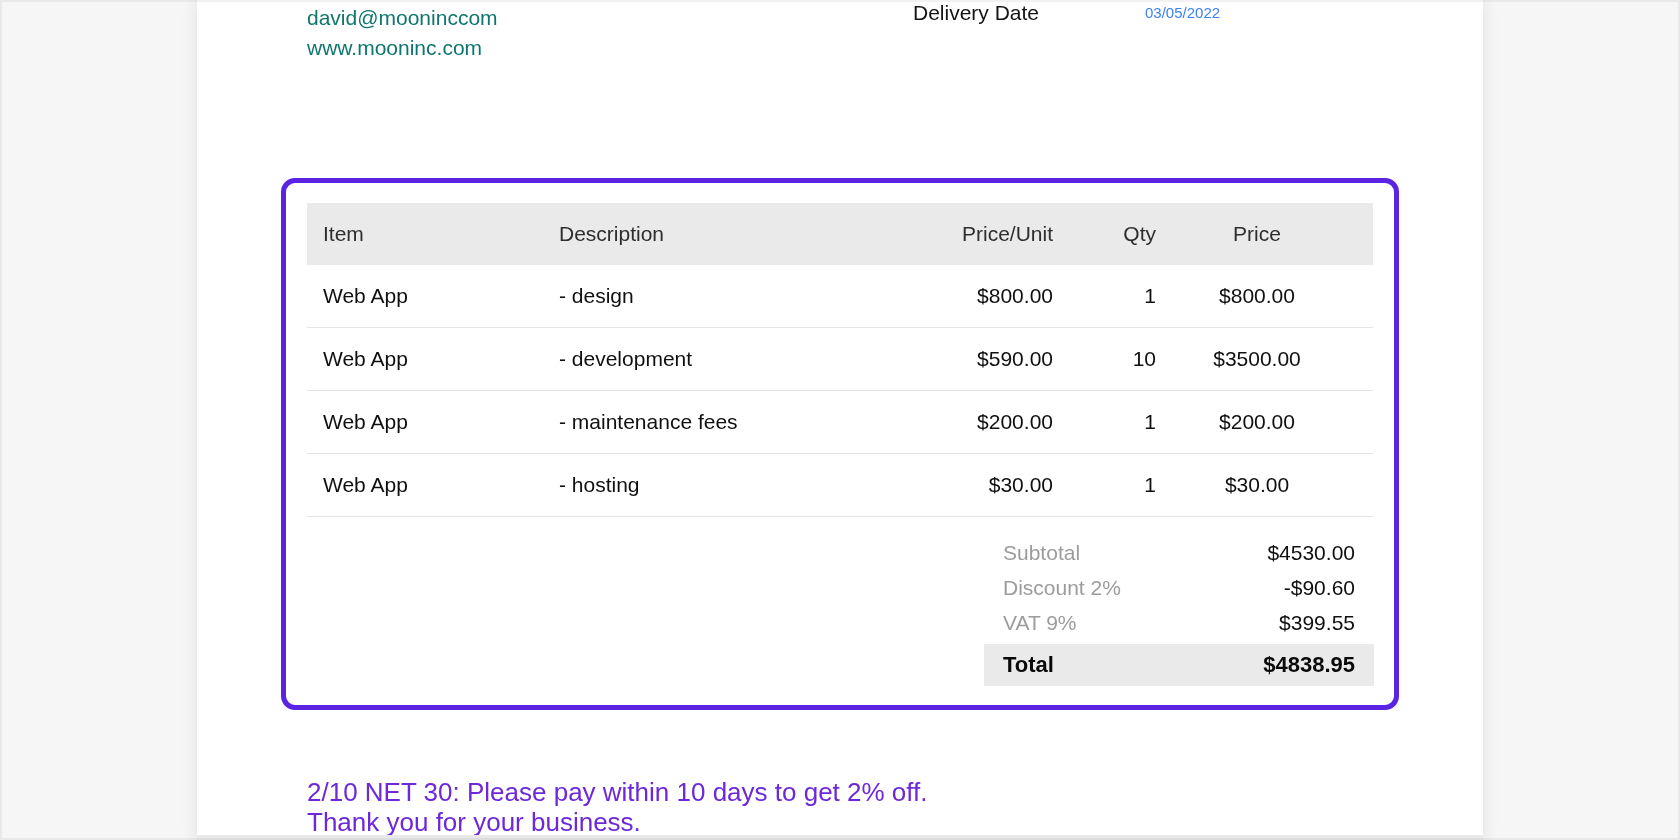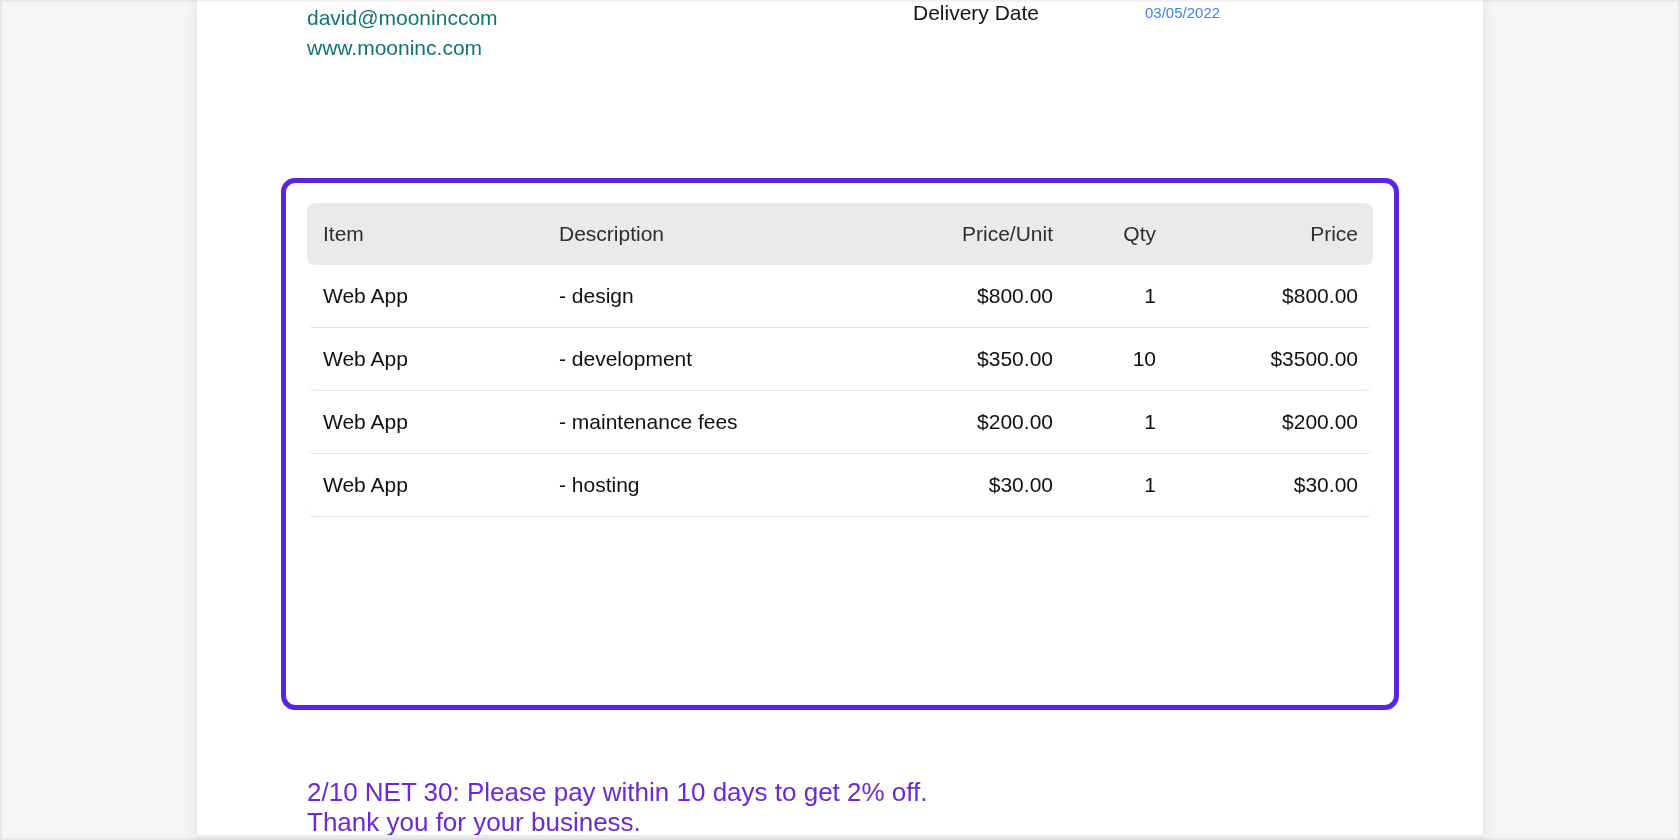--- a/index.html
+++ b/index.html
@@ -62,37 +62,36 @@
     border-radius:14px;
     background:transparent;
   }
   .table-wrap{
     position:absolute;left:21px;top:20px;width:1066px;
   }
   .thead,.trow{
     display:grid;
     grid-template-columns:252px 300px 194px 103px 217px;
     align-items:center;
-    border-radius:8px;
   }
   .thead{
     height:62px;
     background:var(--band);
     color:#2e2e2e;
     font-size:21px;
   }
   .trow{
     height:63px;
     font-size:21px;
     border-bottom:1px solid #e5e5e5;
   }
   .c1{padding-left:16px;text-align:left;}
   .c2{text-align:left;}
   .c3,.c4{text-align:right;}
-  .c5{text-align:right;padding-right:15px;}
+  .c5{text-align:center;padding-right:15px;}
   
   .summary{
     position:absolute;left:698px;top:352px;width:390px;
   }
   .srow{
     height:35px;
     display:flex;justify-content:space-between;align-items:center;
     padding:0 19px 0 19px;
     font-size:21px;
   }
@@ -147,21 +146,21 @@
         <div class="c1">Web App</div>
         <div class="c2">- design</div>
         <div class="c3">$800.00</div>
         <div class="c4">1</div>
         <div class="c5">$800.00</div>
       </div>
 
       <div class="trow">
         <div class="c1">Web App</div>
         <div class="c2">- development</div>
-        <div class="c3">$350.00</div>
+        <div class="c3">$590.00</div>
         <div class="c4">10</div>
         <div class="c5">$3500.00</div>
       </div>
 
       <div class="trow">
         <div class="c1">Web App</div>
         <div class="c2">- maintenance fees</div>
         <div class="c3">$200.00</div>
         <div class="c4">1</div>
         <div class="c5">$200.00</div>
@@ -170,20 +169,38 @@
       <div class="trow">
         <div class="c1">Web App</div>
         <div class="c2">- hosting</div>
         <div class="c3">$30.00</div>
         <div class="c4">1</div>
         <div class="c5">$30.00</div>
       </div>
 
     </div>
 
+    <div class="summary">
+      <div class="srow">
+        <span class="slabel">Subtotal</span>
+        <span class="svalue">$4530.00</span>
+      </div>
+      <div class="srow">
+        <span class="slabel">Discount 2%</span>
+        <span class="svalue">-$90.60</span>
+      </div>
+      <div class="srow">
+        <span class="slabel">VAT 9%</span>
+        <span class="svalue">$399.55</span>
+      </div>
+      <div class="trow-total">
+        <span>Total</span>
+        <span>$4838.95</span>
+      </div>
+    </div>
   </div>
 
   <div class="notes">
     <div>2/10 NET 30: Please pay within 10 days to get 2% off.</div>
     <div>Thank you for your business.</div>
   </div>
 
   <div class="page-bottom-strip"></div>
 </div>
 

